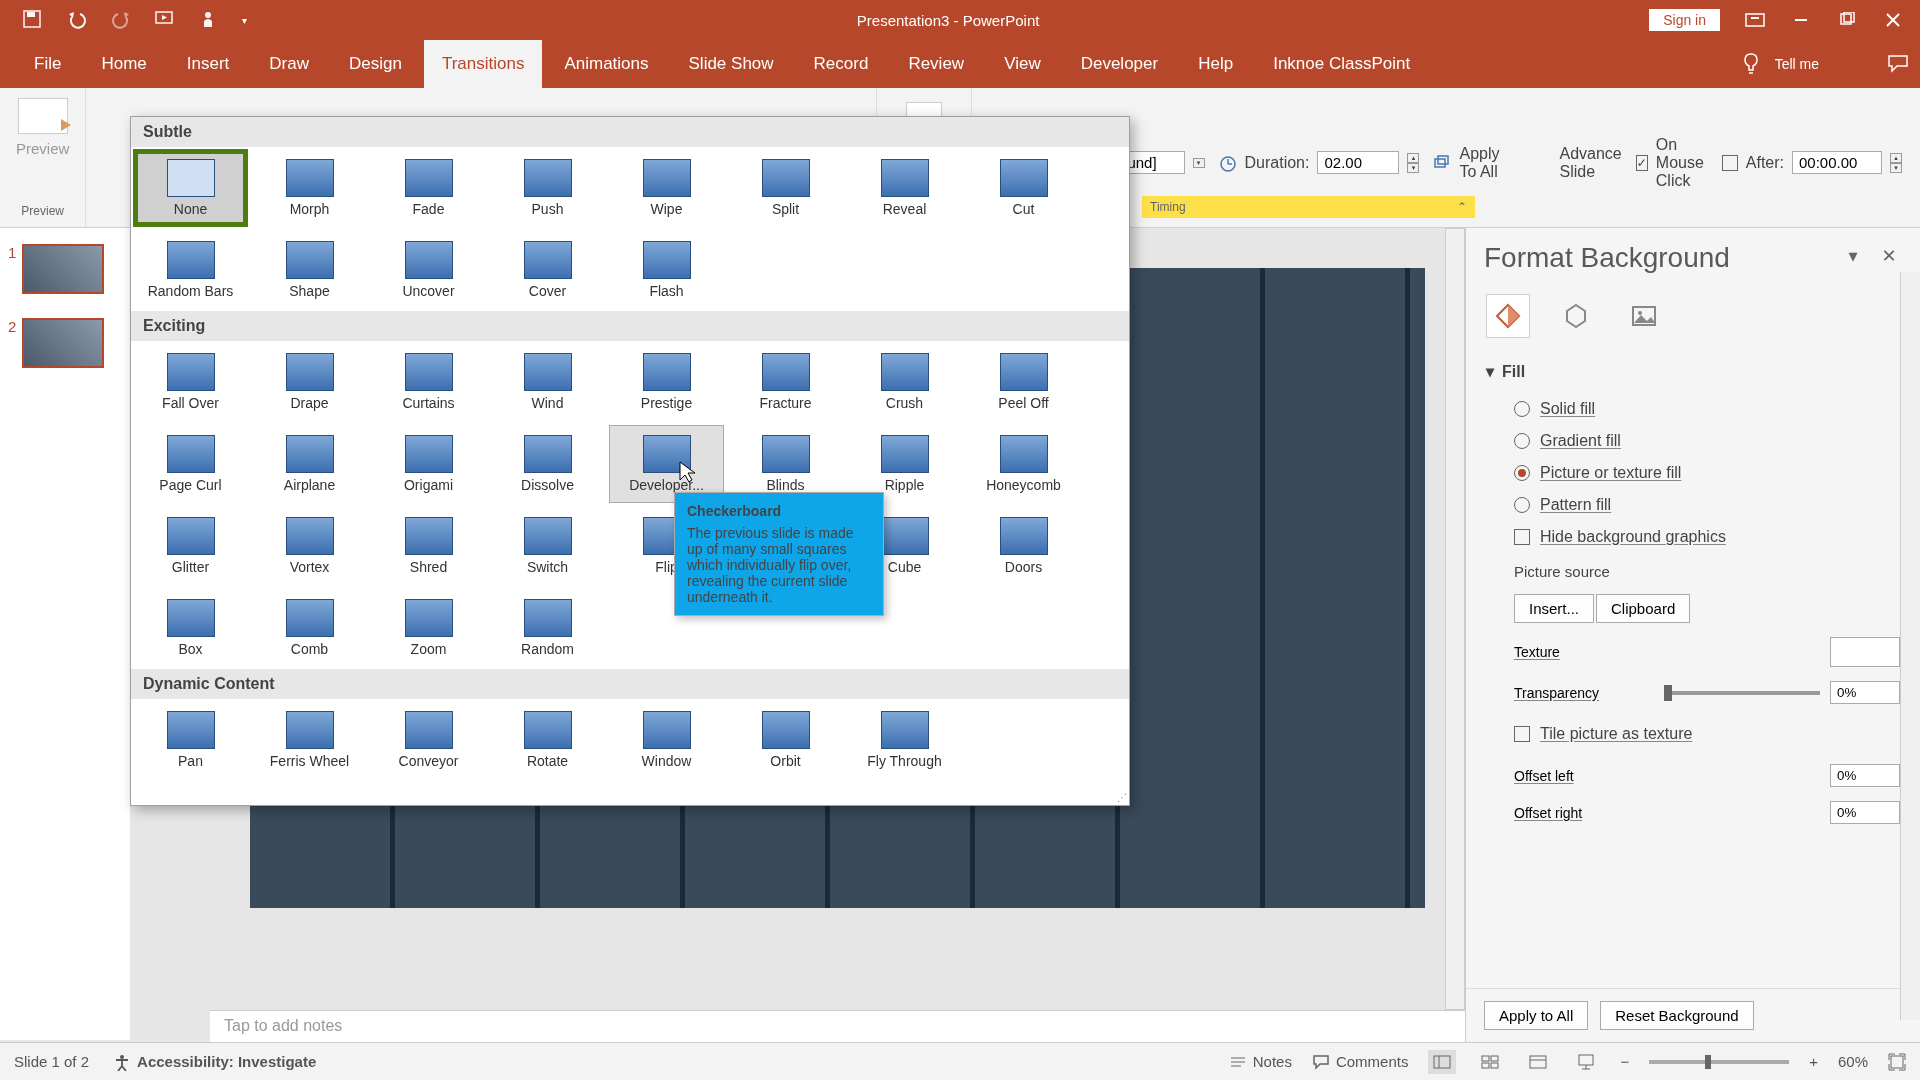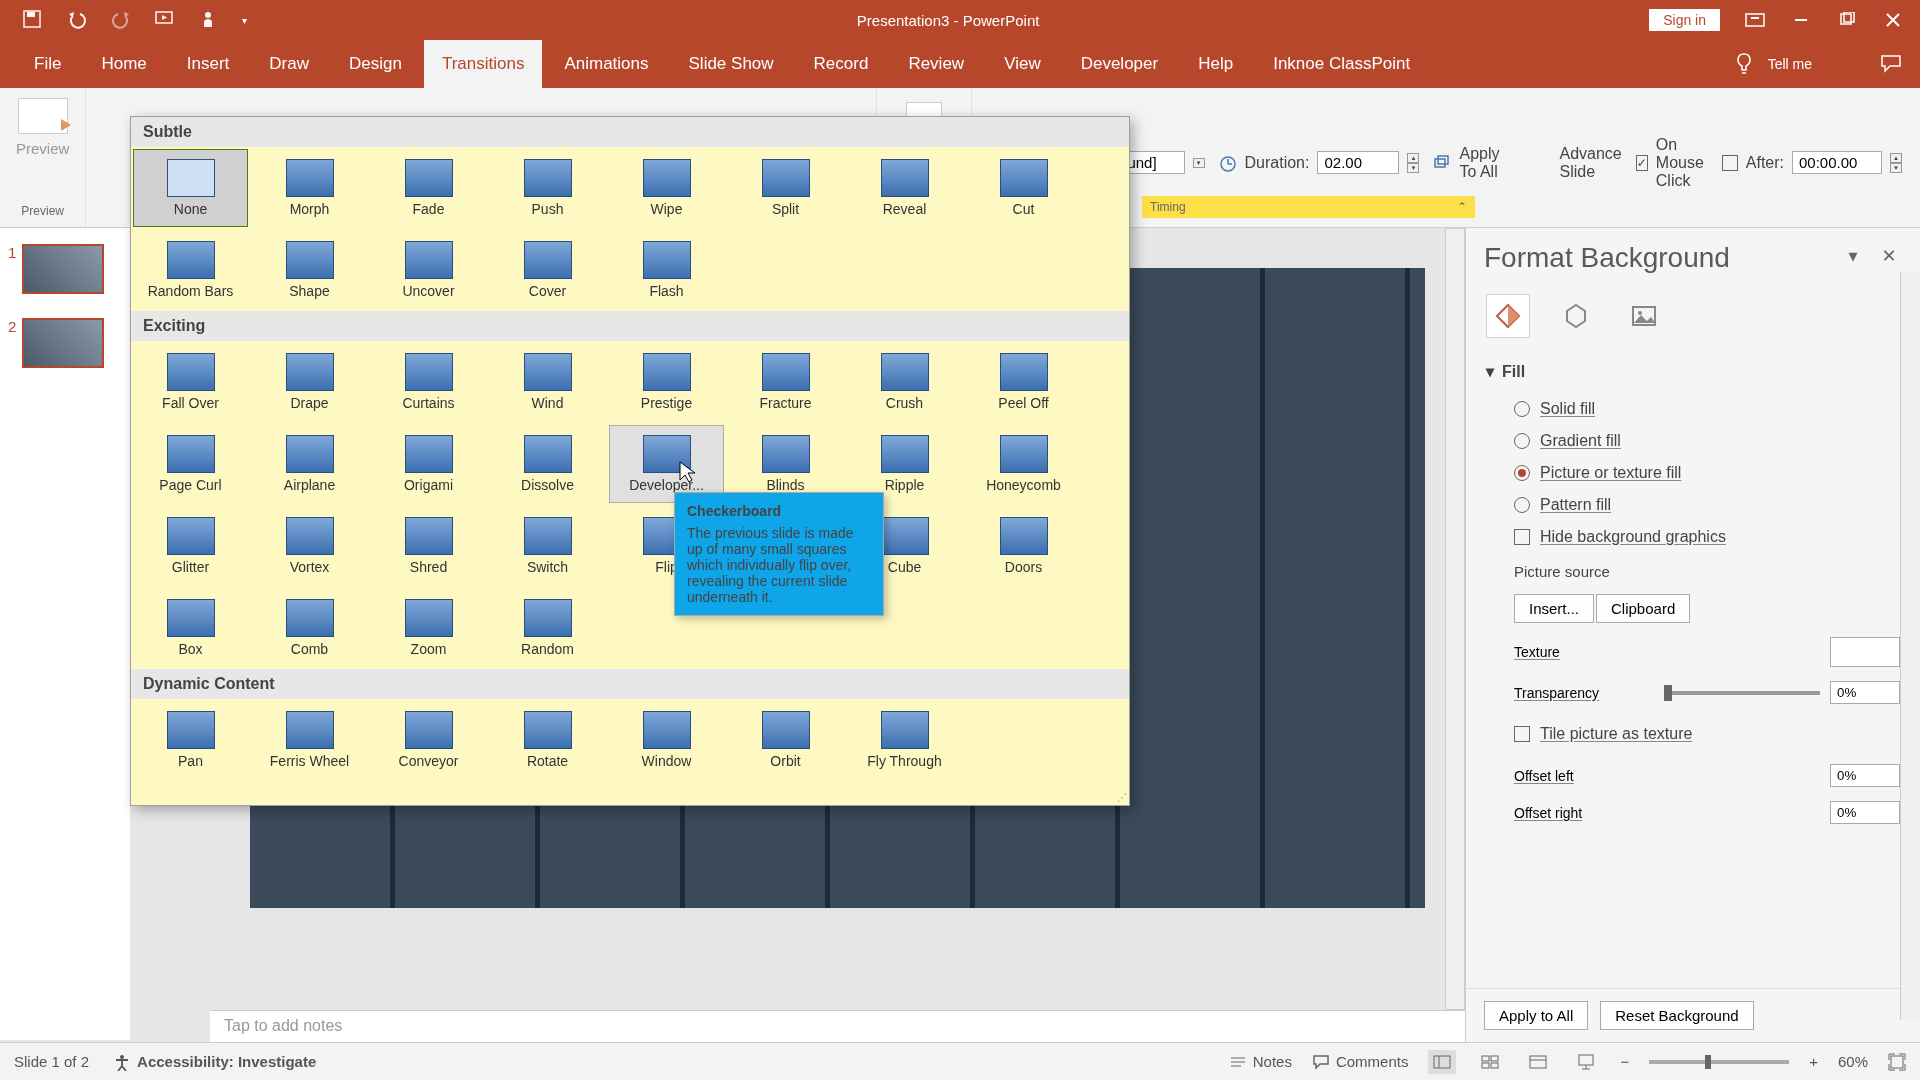--- a/index.html
+++ b/index.html
@@ -11,21 +11,21 @@
 .qat-icon { width: 22px; height: 22px; opacity: .95; }
 .title-center { flex: 1; text-align: center; font-size: 15px; }
 .title-right { display: flex; align-items: center; gap: 24px; padding-right: 16px; }
 .signin-btn { background: #fff; color: #b7472a; border: none; padding: 3px 14px; font-size: 14px; cursor: pointer; }
 .win-btn { width: 22px; height: 22px; display: flex; align-items: center; justify-content: center; }
 
 
 .ribbon-tabs { height: 48px; background: #b7472a; display: flex; align-items: center; padding-left: 16px; gap: 4px; }
 .rtab { padding: 14px 18px; color: #fff; font-size: 17px; cursor: pointer; }
 .rtab.active { background: #f3f3f3; color: #b7472a; }
-.ribbon-tabs-right { margin-left: auto; display: flex; align-items: center; gap: 14px; padding-right: 18px; color: #fff; }
+.ribbon-tabs-right { margin-left: auto; display: flex; align-items: center; gap: 14px; padding-right: 11px; color: #fff; }
 
 
 .ribbon-content { height: 140px; background: #f3f3f3; border-bottom: 1px solid #d0d0d0; display: flex; }
 .ribbon-group { display: flex; flex-direction: column; align-items: center; justify-content: flex-start; padding: 6px 12px; border-right: 1px solid #e0e0e0; }
 .ribbon-group-label { font-size: 12px; color: #666; margin-top: auto; padding-bottom: 3px; }
 .preview-btn { width: 60px; text-align: center; color: #999; font-size: 15px; }
 .preview-icon { width: 50px; height: 36px; background: #fff; border: 1px solid #ccc; margin: 4px auto 6px; position: relative; }
 .preview-icon::after { content: ""; position: absolute; right: -4px; bottom: 2px; width: 0; height: 0; border-left: 10px solid #d99a5f; border-top: 6px solid transparent; border-bottom: 6px solid transparent; }
 
 .effect-opt { width: 70px; text-align: center; color: #999; font-size: 15px; line-height: 1.2; padding-top: 8px; }
@@ -35,25 +35,25 @@
 .timing-col { display: flex; flex-direction: row; gap: 14px; }
 .timing-row { display: flex; align-items: center; gap: 8px; font-size: 16px; color: #444; }
 .timing-row .ico { width: 18px; height: 18px; }
 .timing-input { border: 1px solid #aaa; background: #fff; padding: 2px 6px; width: 82px; font-size: 15px; }
 .spinner { width: 12px; display: flex; flex-direction: column; }
 .spinner div { height: 10px; border: 1px solid #999; background: #f0f0f0; font-size: 7px; text-align: center; line-height: 7px; }
 .chk { width: 16px; height: 16px; border: 1px solid #666; display: inline-flex; align-items: center; justify-content: center; font-size: 12px; }
 .timing-label-band { position: absolute; left: 1142px; right: 445px; top: 196px; height: 22px; background: #fde047; color: #666; font-size: 12px; padding: 3px 8px; display: flex; justify-content: space-between; align-items: center; }
 
 
-.gallery { position: absolute; left: 130px; top: 116px; width: 1000px; height: 690px; background: #fef9c3; border: 1px solid #a0a0a0; box-shadow: 4px 4px 12px rgba(0,0,0,.3); z-index: 50; }
+.gallery { position: absolute; left: 130px; top: 116px; width: 1000px; height: 690px; background: #ffffff; border: 1px solid #a0a0a0; box-shadow: 4px 4px 12px rgba(0,0,0,.3); z-index: 50; }
 .gal-section-hdr { background: #e7e7e7; padding: 6px 12px; font-weight: 600; color: #444; font-size: 16px; }
 .gal-grid { display: flex; flex-wrap: wrap; }
 .gal-item { width: 115px; height: 78px; display: flex; flex-direction: column; align-items: center; justify-content: center; cursor: pointer; border: 1px solid transparent; margin: 2px; }
-.gal-item.selected { background: #d0d0d0; border: 1px solid #4d7c0f; }
+.gal-item.selected { background: #d0d0d0; border: 5px solid #4d7c0f; }
 .gal-item.hover { background: #e0e0e0; border: 1px solid #aaa; }
 .gal-thumb { width: 48px; height: 38px; background: linear-gradient(#80a8d8, #3c6fb0); border: 1px solid #2a4f7c; margin-bottom: 4px; }
 .gal-label { font-size: 14px; color: #333; }
 .gal-resize { position: absolute; right: 2px; bottom: 2px; font-size: 10px; color: #888; }
 
 
 .tooltip { position: absolute; left: 674px; top: 492px; width: 210px; background: #0ea5e9; border: 1px solid #aaa; box-shadow: 3px 3px 8px rgba(0,0,0,.25); padding: 10px 12px; z-index: 60; font-size: 14px; color: #444; }
 .tooltip-title { font-weight: 600; margin-bottom: 6px; }
 .cursor { position: absolute; left: 678px; top: 460px; z-index: 70; pointer-events: none; }
 

